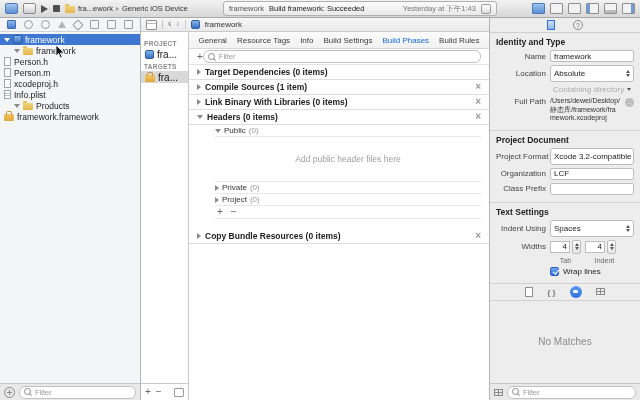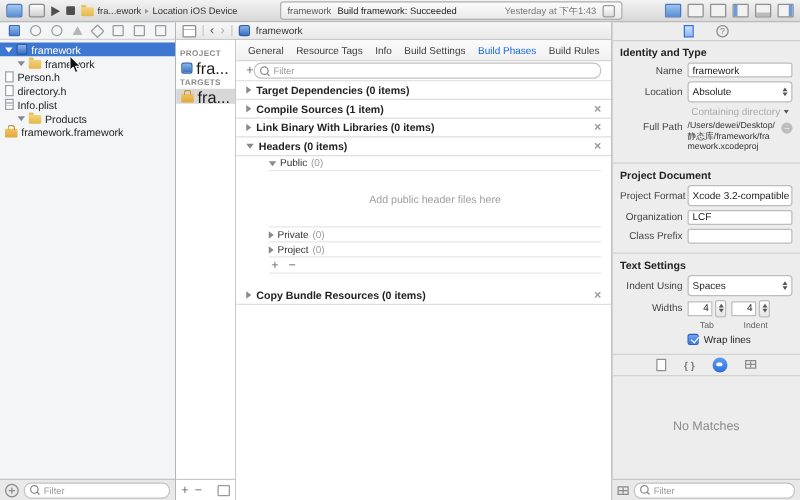--- a/index.html
+++ b/index.html
@@ -98,21 +98,21 @@
   .related-ic{width:9px;height:8px;border:1px solid #8f8f8f;border-radius:1px;
     background:linear-gradient(#fff 2px,#bbb 2px,#bbb 3px,#fff 3px)}
   .jb-sep{width:1px;height:9px;background:#c9c9c9}
   .glyph-back::before{content:"\2039";color:#555;font-size:10px;line-height:8px}
   .glyph-fwd::before{content:"\203A";color:#aaa;font-size:10px;line-height:8px}
   .editor-body{flex:1;display:flex;min-height:0}
   .minibar{width:47px;flex:0 0 47px;border-right:1px solid #c9c9c9;display:flex;
     flex-direction:column;background:#fff;min-height:0}
   .mini-list{flex:1;padding-top:5px}
   .mini-h{font-size:6.5px;font-weight:bold;color:#8a8a8a;padding:3px 3px 1px;letter-spacing:0.3px}
-  .mini-item{height:12px;display:flex;align-items:center;gap:3px;padding-left:4px;font-size:13px;
+  .mini-item{height:12px;display:flex;align-items:center;gap:3px;padding-left:4px;font-size:10px;
     white-space:nowrap;overflow:hidden}
   .mini-item.sel{background:#d8d8d8}
   .mini-bottom{height:16px;flex:0 0 16px;border-top:1px solid #c9c9c9;display:flex;
     align-items:center;gap:5px;padding:0 4px;color:#666}
   .glyph-plus::before{content:"+";font-size:10px;color:#666;line-height:10px}
   .glyph-minus::before{content:"\2212";font-size:10px;color:#666;line-height:10px}
   .mini-filter-ic{width:8px;height:7px;border:1px solid #9a9a9a;border-radius:1px;margin-left:auto}
 
   .settings{flex:1;display:flex;flex-direction:column;min-width:0;background:#fff}
   .tabbar{height:16px;flex:0 0 16px;display:flex;align-items:center;justify-content:center;
@@ -203,21 +203,21 @@
 
   <div class="toolbar">
     <span class="tb-ic blue"></span>
     <span class="tb-ic"></span>
     <span class="play"></span>
     <span class="stop"></span>
     <span class="scheme">
       <span class="ic-folder"></span>
       <span>fra...ework</span>
       <span class="crumb-sep"></span>
-      <span>Location iOS Device</span>
+      <span>Generic iOS Device</span>
     </span>
     <div class="status">
       <span>framework</span>
       <span class="st-build">Build framework: Succeeded</span>
       <span class="st-time">Yesterday at 下午1:43</span>
       <span class="st-ic"></span>
     </div>
     <span class="tb-pane active"></span>
     <span class="tb-pane"></span>
     <span class="tb-pane"></span>
@@ -249,21 +249,25 @@
           <span class="tri d"></span>
           <span class="ic-folder"></span>
           <span class="tlabel">framework</span>
         </div>
         <div class="trow l2">
           <span class="ic-doc"></span>
           <span class="tlabel">Person.h</span>
         </div>
         <div class="trow l2">
           <span class="ic-doc"></span>
-          <span class="tlabel">directory.h</span>
+          <span class="tlabel">Person.m</span>
+        </div>
+        <div class="trow l2">
+          <span class="ic-doc"></span>
+          <span class="tlabel">xcodeproj.h</span>
         </div>
         <div class="trow l2">
           <span class="ic-doc lines"></span>
           <span class="tlabel">Info.plist</span>
         </div>
         <div class="trow l1">
           <span class="tri d"></span>
           <span class="ic-folder"></span>
           <span class="tlabel">Products</span>
         </div>

